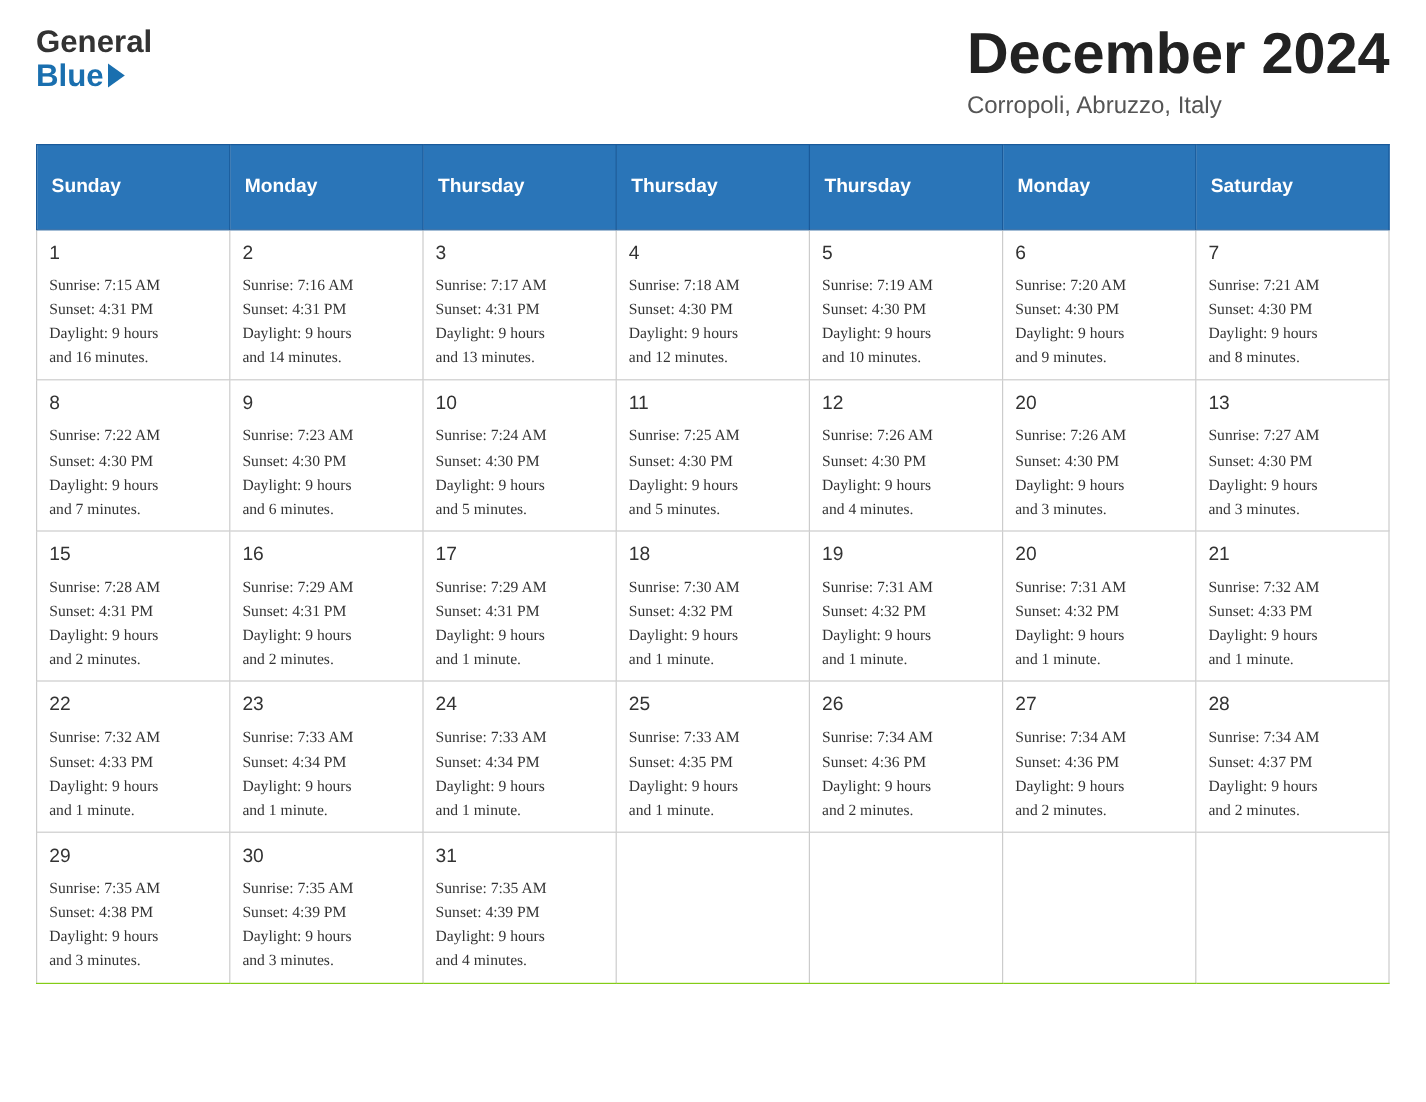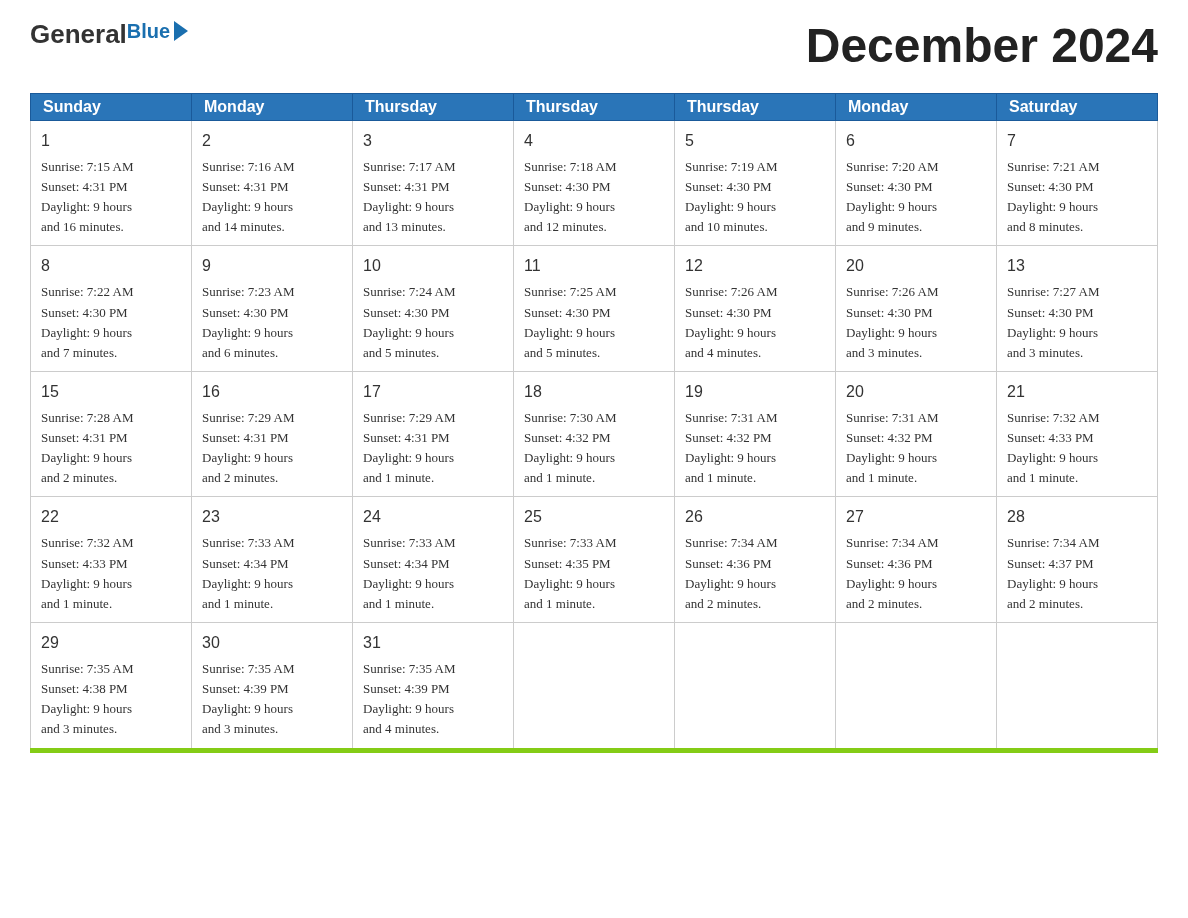--- a/index.html
+++ b/index.html
@@ -12,32 +12,32 @@
       padding: 20px 30px;
     }
     .header {
       display: flex;
       justify-content: space-between;
       align-items: flex-start;
       margin-bottom: 20px;
     }
     .logo {
       display: flex;
-      flex-direction: row;
+      flex-direction: column;
       align-items: flex-start;
       text-align: center;
     }
     .logo-general {
       font-size: 26px;
       font-weight: bold;
       color: #333;
       line-height: 1.1;
     }
     .logo-blue {
-      font-size: 20px;
+      font-size: 26px;
       font-weight: bold;
       color: #1a6faf;
       line-height: 1.1;
       display: flex;
       align-items: center;
     }
     .logo-triangle {
       width: 0;
       height: 0;
       border-left: 14px solid #1a6faf;
@@ -63,21 +63,21 @@
     .calendar {
       width: 100%;
       border-collapse: collapse;
       border: 1px solid #bbb;
     }
     .calendar th {
       background-color: #2a75b8;
       color: #fff;
       font-size: 16px;
       font-weight: bold;
-      padding: 4px 12px;
+      padding: 26px 12px;
       text-align: left;
       border: 1px solid #1a5a9a;
     }
     .calendar td {
       vertical-align: top;
       padding: 8px 10px;
       border: 1px solid #ccc;
       width: 14.28%;
       min-height: 110px;
       font-size: 13px;
@@ -92,36 +92,37 @@
     .day-info {
       font-size: 13px;
       color: #333;
       line-height: 1.55;
       font-family: Liberation Serif, serif;
     }
     .empty-cell {
       background: #fff;
     }
     tr:last-child td {
-      border-bottom: 5px solid #84cc16;
+      border-bottom: 1px solid #84cc16;
     }
   </style>
 </head>
 <body>
 
 <div class="header">
   <div class="logo">
     <span class="logo-general">General</span>
     <span class="logo-blue">
       <span>Blue</span>
       <span class="logo-triangle"></span>
     </span>
   </div>
   <div class="title-section">
     <div class="month-title">December 2024</div>
+    <div class="location">Corropoli, Abruzzo, Italy</div>
   </div>
 </div>
 
 <table class="calendar">
   <thead>
     <tr>
     <th>Sunday</th>
         <th>Monday</th>
         <th>Thursday</th>
         <th>Thursday</th>

